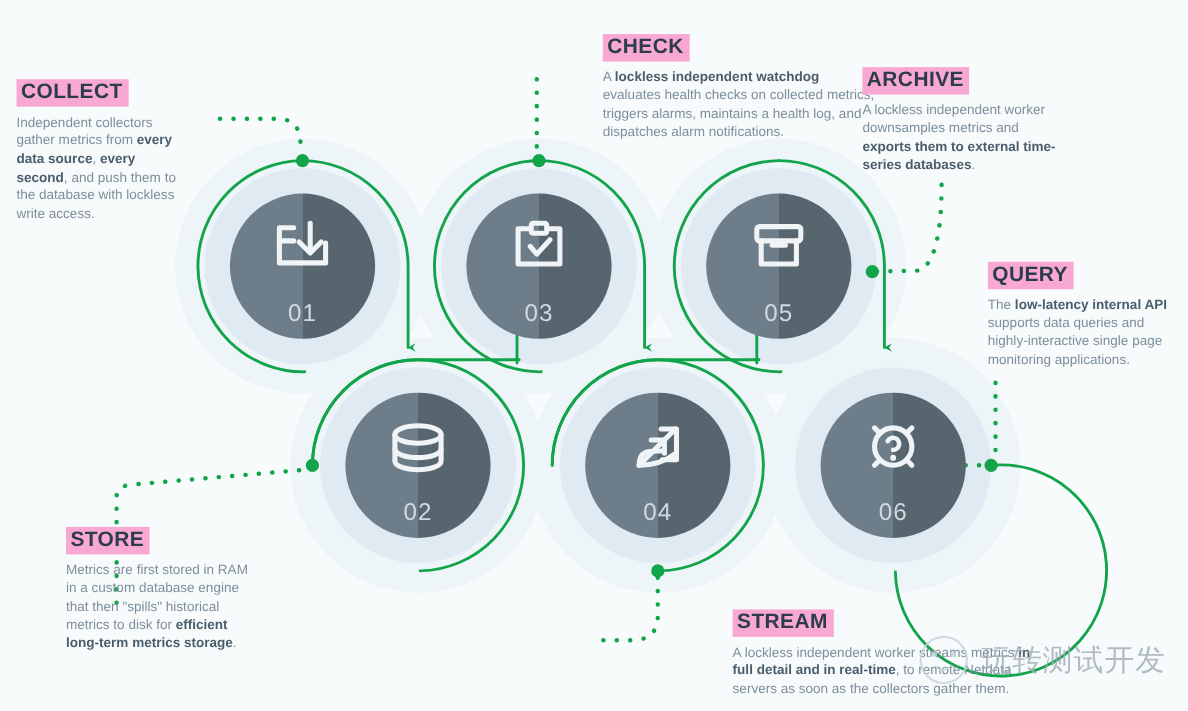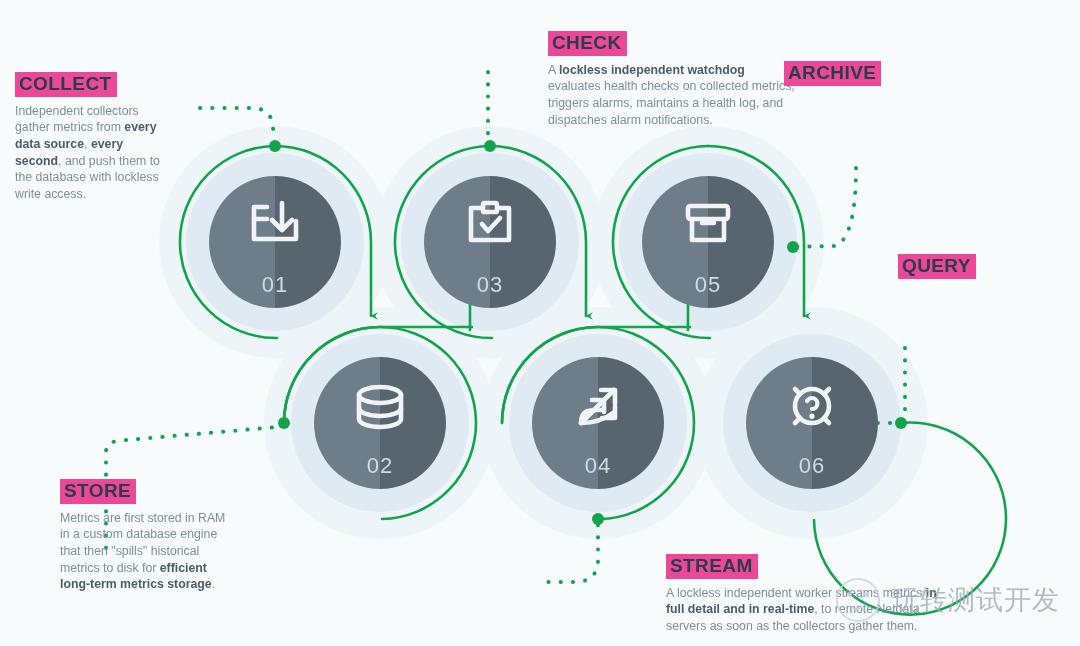--- a/index.html
+++ b/index.html
@@ -13,21 +13,21 @@
   #stage{position:absolute;left:0;top:0;width:1080px;height:646px;}
   svg.layer{position:absolute;left:0;top:0;width:1080px;height:646px;}
 
   .txtblock{position:absolute;}
   .kicker{
     display:inline-block;
     font-size:19px;
     font-weight:bold;
     letter-spacing:.4px;
     color:#2d3c4a;
-    background:#ec4899;
+    background:#f9a8d4;
     padding:1px 5px 2px 4px;
     line-height:1.15;
     margin:0 0 6px 0;
   }
   .body{
     font-size:12.3px;
     line-height:16.6px;
     color:#7d8f9c;
     margin:0;
   }
@@ -189,24 +189,26 @@
     <p class="body">Independent collectors gather metrics from <b>every data source</b>, <b>every second</b>, and push them to the database with lockless write access.</p>
   </div>
 
   <div class="txtblock" style="left:548px;top:31px;width:248px;">
     <div class="kicker">CHECK</div>
     <p class="body">A <b>lockless independent watchdog</b> evaluates health checks on collected metrics, triggers alarms, maintains a health log, and dispatches alarm notifications.</p>
   </div>
 
   <div class="txtblock" style="left:784px;top:61px;width:176px;">
     <div class="kicker">ARCHIVE</div>
-  </div>
-
-  <div class="txtblock" style="left:898px;top:254px;width:176px;">
+    <p class="body">A lockless independent worker downsamples metrics and <b>exports them to external time-series databases</b>.</p>
+  </div>
+
+  <div class="txtblock" style="left:898px;top:238px;width:176px;">
     <div class="kicker">QUERY</div>
+    <p class="body">The <b>low-latency internal API</b> supports data queries and highly-interactive single page monitoring applications.</p>
   </div>
 
   <div class="txtblock" style="left:60px;top:479px;width:176px;">
     <div class="kicker">STORE</div>
     <p class="body">Metrics are first stored in RAM in a custom database engine that then "spills" historical metrics to disk for <b>efficient long-term metrics storage</b>.</p>
   </div>
 
   <div class="txtblock" style="left:638px;top:554px;width:276px;margin-left:28px;">
     <div class="kicker">STREAM</div>
     <p class="body">A lockless independent worker streams metrics <b>in full detail and in real-time</b>, to remote Netdata servers as soon as the collectors gather them.</p>

